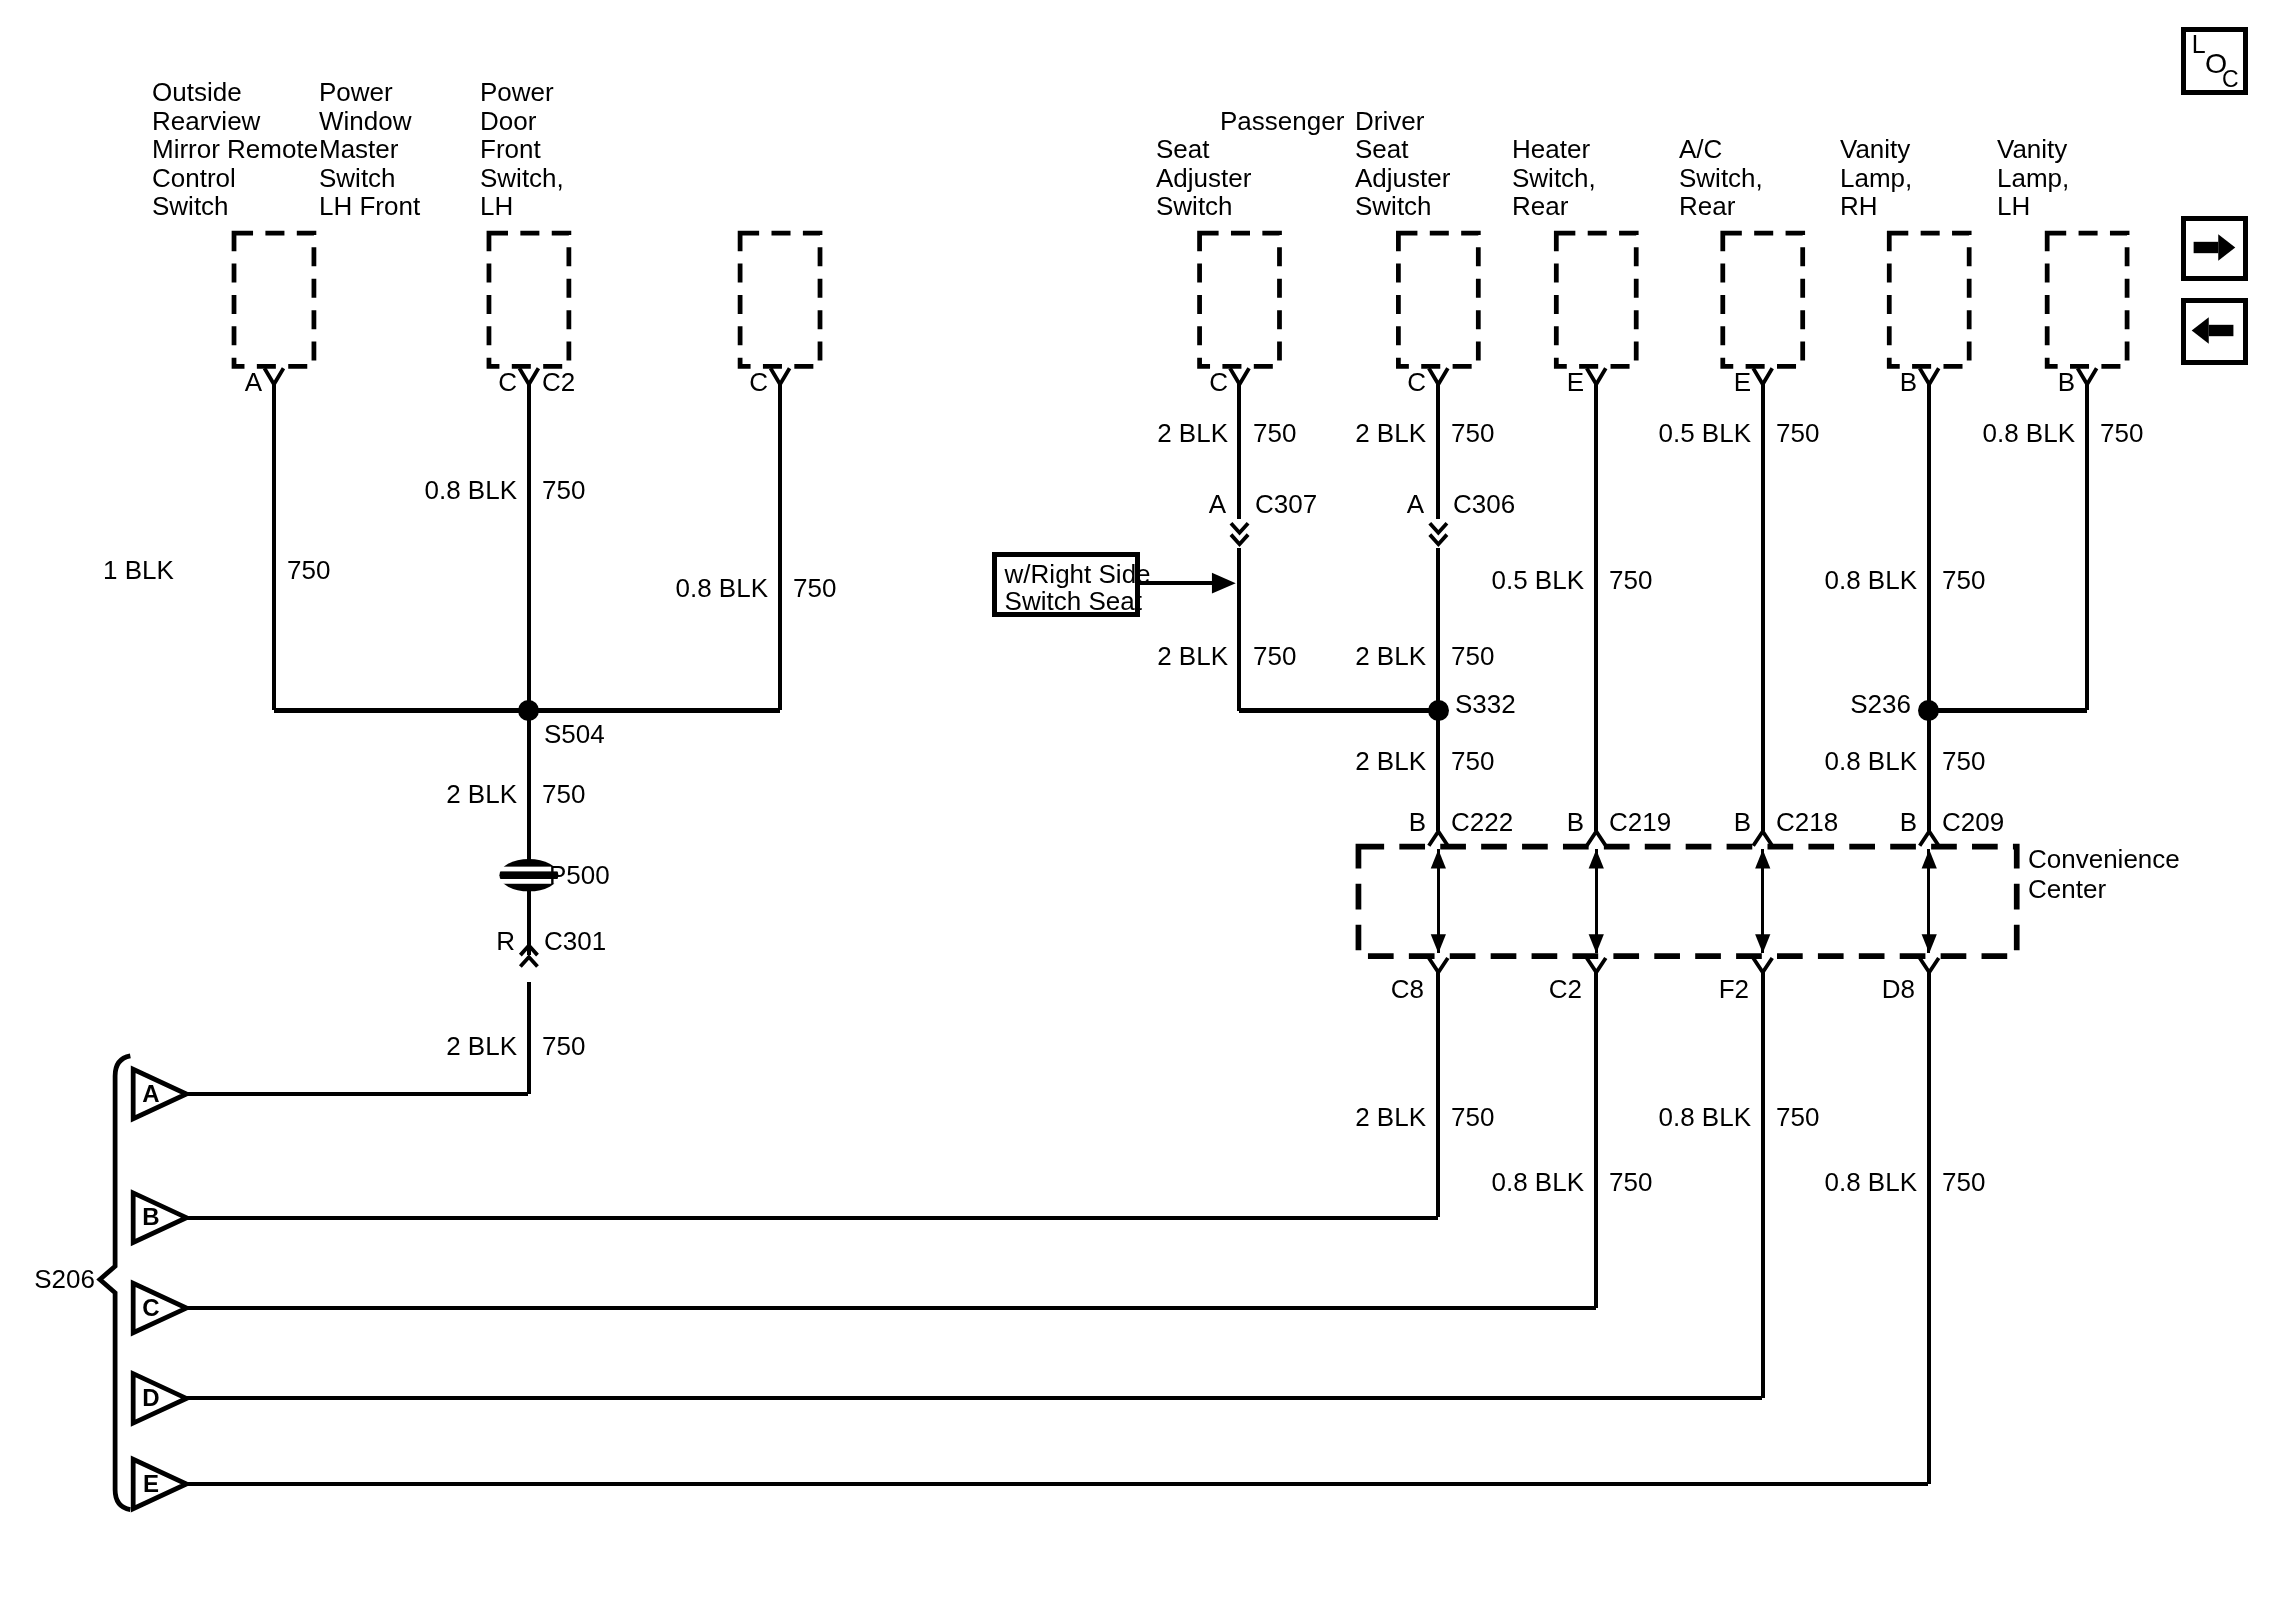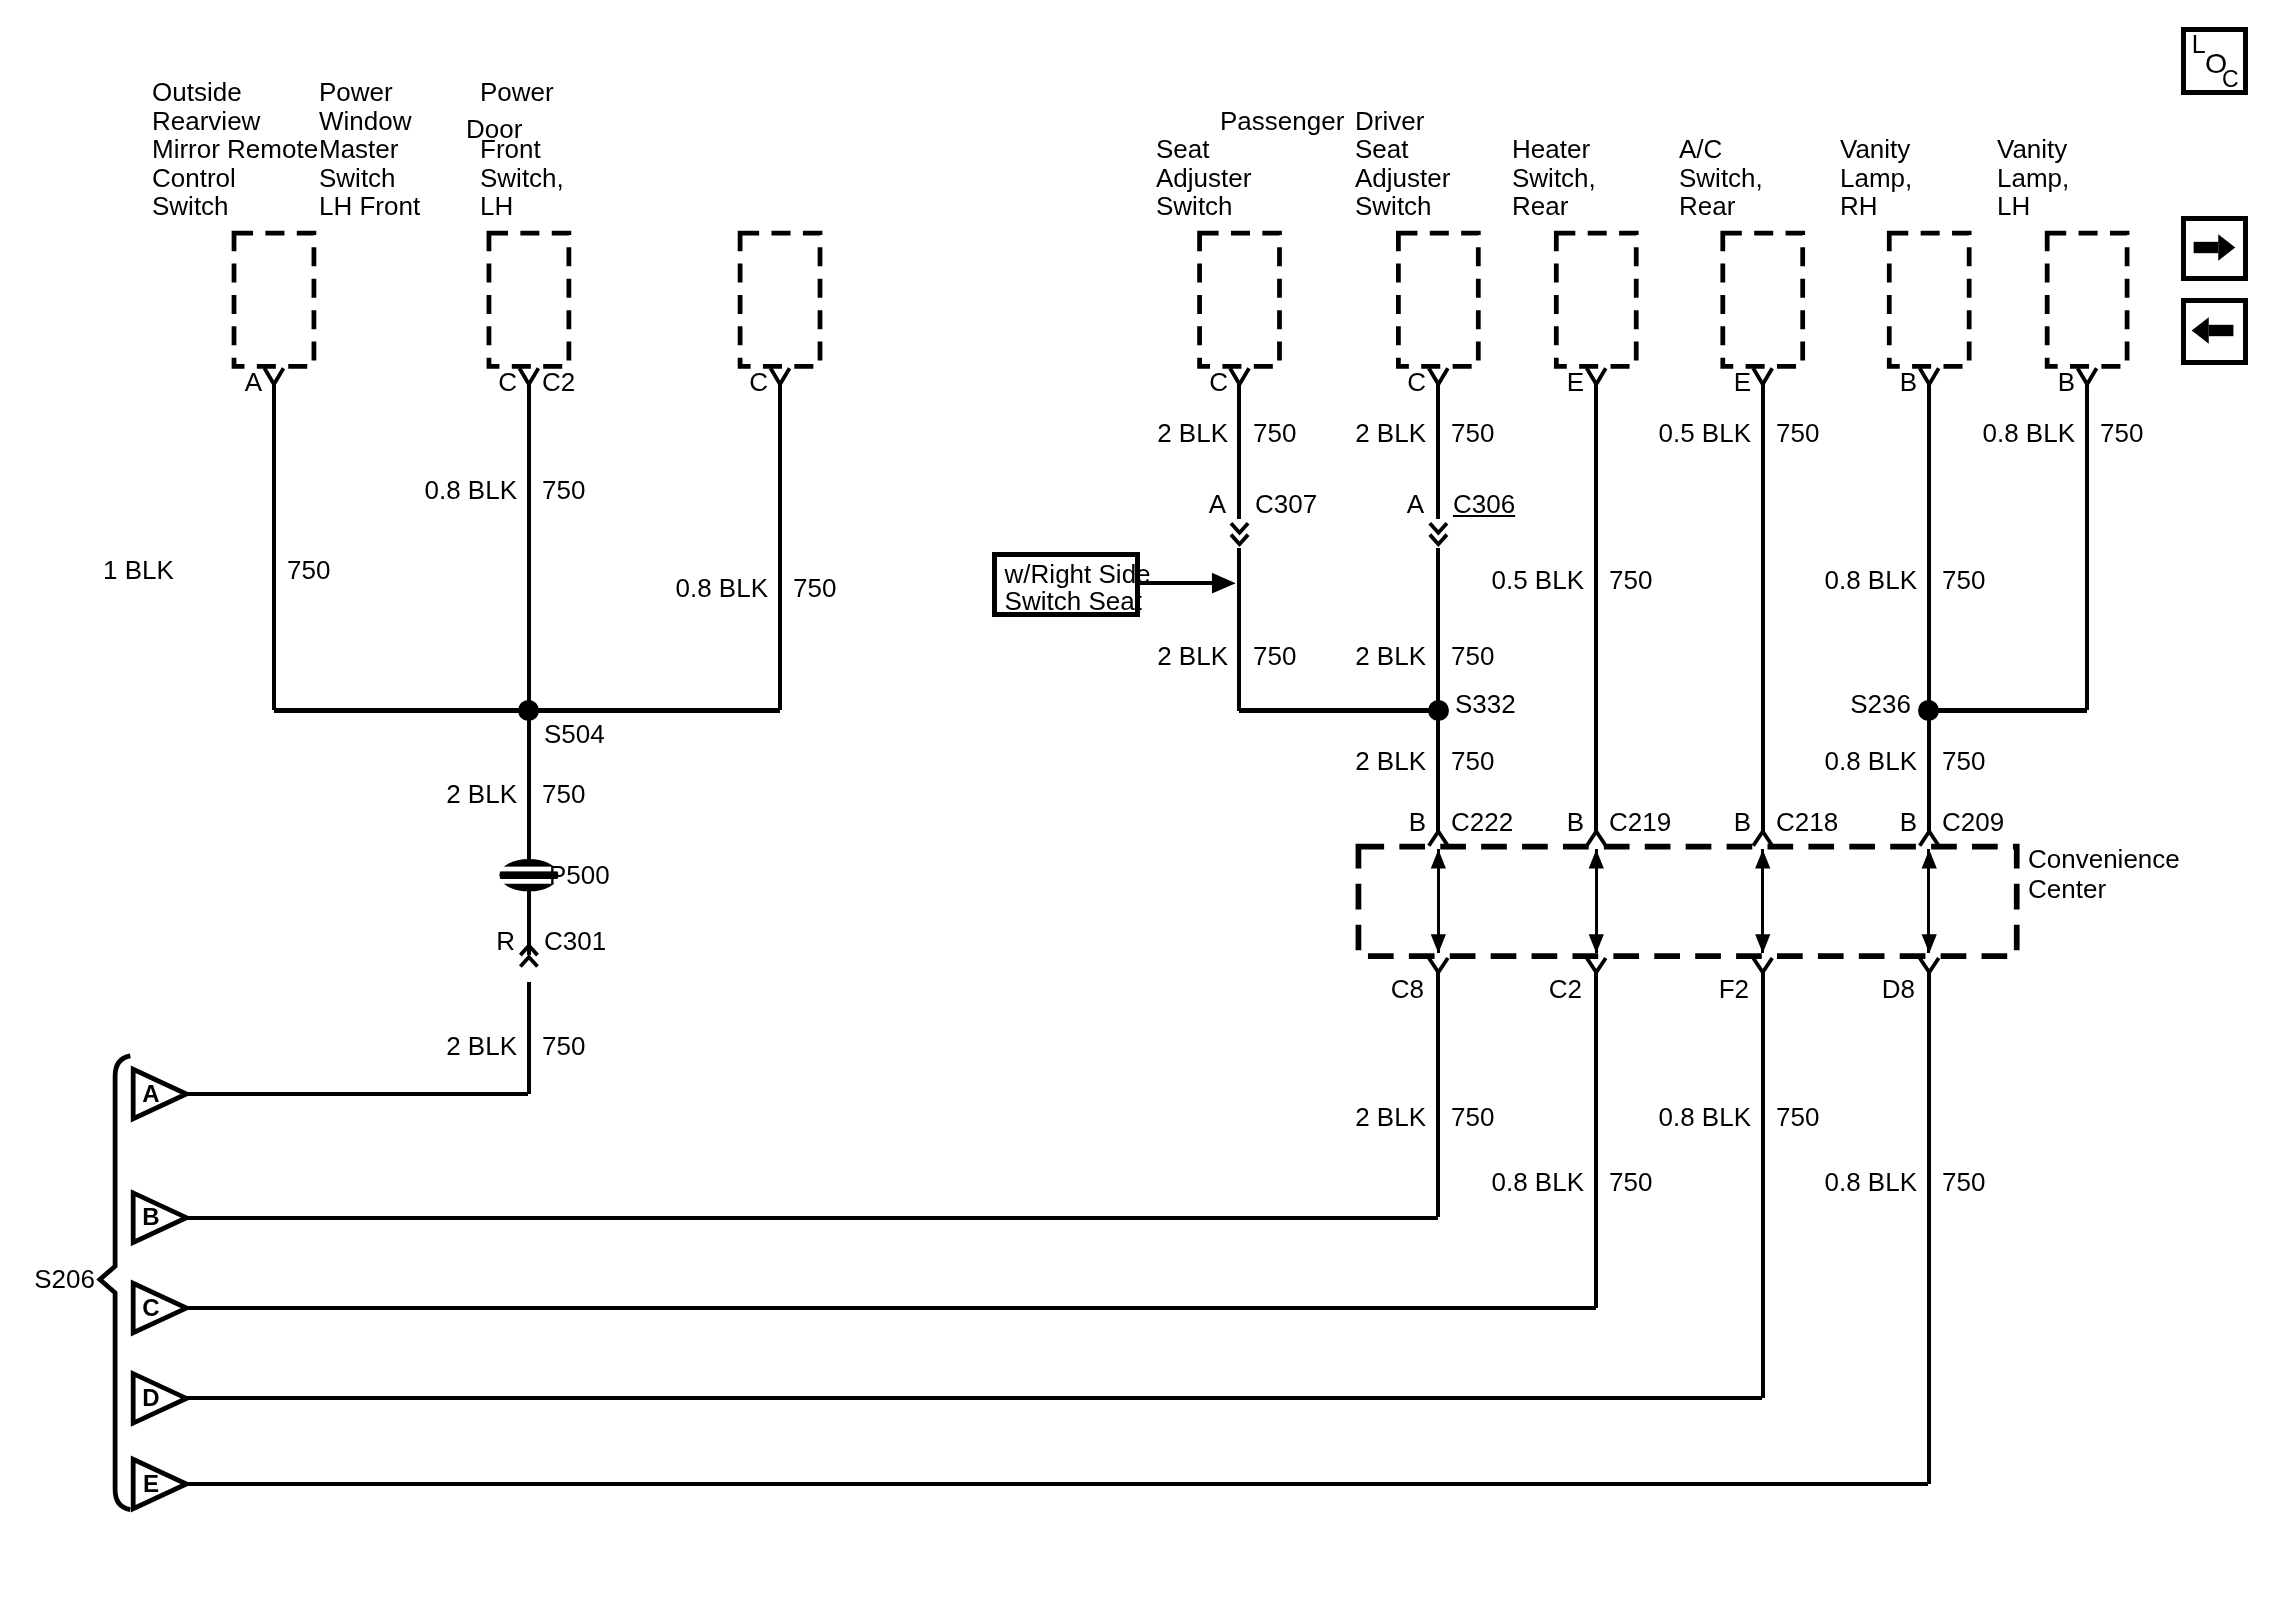--- a/index.html
+++ b/index.html
@@ -79,21 +79,21 @@
     <div class="lbl-block" style="left: 152px; top: 192px;">Switch</div>
     <div class="txt" style="top: 367px; left: 15px; width: 247px; text-align: right;">A</div>
     <div class="lbl-block" style="left: 319px; top: 78px;">Power</div>
     <div class="lbl-block" style="left: 319px; top: 107px;">Window</div>
     <div class="lbl-block" style="left: 319px; top: 135px;">Master</div>
     <div class="lbl-block" style="left: 319px; top: 164px;">Switch</div>
     <div class="lbl-block" style="left: 319px; top: 192px;">LH Front</div>
     <div class="txt" style="top: 367px; left: 270px; width: 247px; text-align: right;">C</div>
     <div class="txt" style="top: 367px; left: 542px; width: 247px;">C2</div>
     <div class="lbl-block" style="left: 480px; top: 78px;">Power</div>
-    <div class="lbl-block" style="left: 466px; top: 107px; margin-top: 8px;">Door</div>
+    <div class="lbl-block" style="left: 480px; top: 107px;">Door</div>
     <div class="lbl-block" style="left: 480px; top: 135px;">Front</div>
     <div class="lbl-block" style="left: 480px; top: 164px;">Switch,</div>
     <div class="lbl-block" style="left: 480px; top: 192px;">LH</div>
     <div class="txt" style="top: 367px; left: 521px; width: 247px; text-align: right;">C</div>
     <div class="lbl-block" style="left: 1220px; top: 107px;">Passenger</div>
     <div class="lbl-block" style="left: 1156px; top: 135px;">Seat</div>
     <div class="lbl-block" style="left: 1156px; top: 164px;">Adjuster</div>
     <div class="lbl-block" style="left: 1156px; top: 192px;">Switch</div>
     <div class="txt" style="top: 367px; left: 981px; width: 247px; text-align: right;">C</div>
     <div class="lbl-block" style="left: 1355px; top: 107px;">Driver</div>
@@ -146,21 +146,21 @@
     <div class="dot" style="left: 1918px; top: 700px;"></div>
     <div class="txt" style="top: 719px; left: 544px; width: 247px;">S504</div>
     <div class="txt" style="top: 689px; left: 1455px; width: 247px;">S332</div>
     <div class="txt" style="top: 689px; left: 1664px; width: 247px; text-align: right;">S236</div>
     <div class="txt" style="top: 860px; left: 549px; width: 247px;">P500</div>
     <div class="txt" style="top: 926px; left: 268px; width: 247px; text-align: right;">R</div>
     <div class="txt" style="top: 926px; left: 544px; width: 247px;">C301</div>
     <div class="txt" style="top: 489px; left: 979px; width: 247px; text-align: right;">A</div>
     <div class="txt" style="top: 489px; left: 1255px; width: 247px;">C307</div>
     <div class="txt" style="top: 489px; left: 1177px; width: 247px; text-align: right;">A</div>
-    <div class="txt" style="top: 489px; left: 1453px; width: 247px; text-decoration: underline;">C306</div>
+    <div class="txt" style="top: 489px; left: 1453px; width: 247px;">C306</div>
     <div class="txt" style="top: 418px; left: 981px; width: 247px; text-align: right;">2 BLK</div>
     <div class="txt" style="top: 418px; left: 1253px; width: 247px;">750</div>
     <div class="txt" style="top: 418px; left: 1179px; width: 247px; text-align: right;">2 BLK</div>
     <div class="txt" style="top: 418px; left: 1451px; width: 247px;">750</div>
     <div class="txt" style="top: 418px; left: 1504px; width: 247px; text-align: right;">0.5 BLK</div>
     <div class="txt" style="top: 418px; left: 1776px; width: 247px;">750</div>
     <div class="txt" style="top: 418px; left: 1828px; width: 247px; text-align: right;">0.8 BLK</div>
     <div class="txt" style="top: 418px; left: 2100px; width: 247px;">750</div>
     <div class="txt" style="top: 475px; left: 270px; width: 247px; text-align: right;">0.8 BLK</div>
     <div class="txt" style="top: 475px; left: 542px; width: 247px;">750</div>

